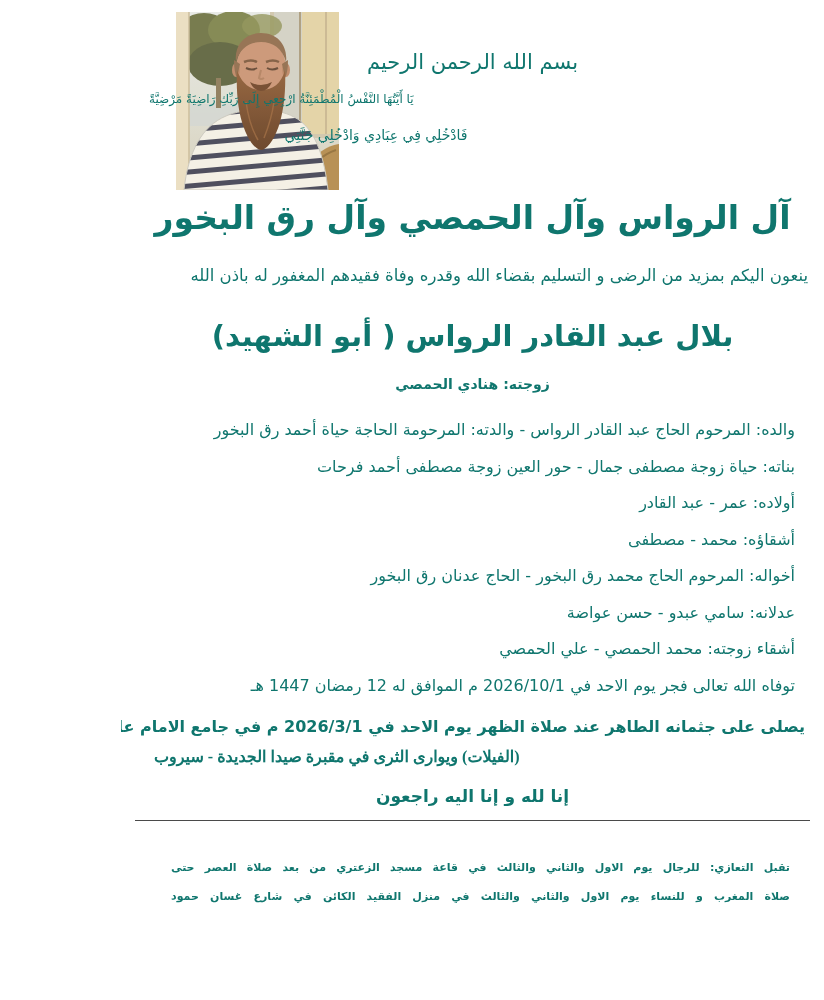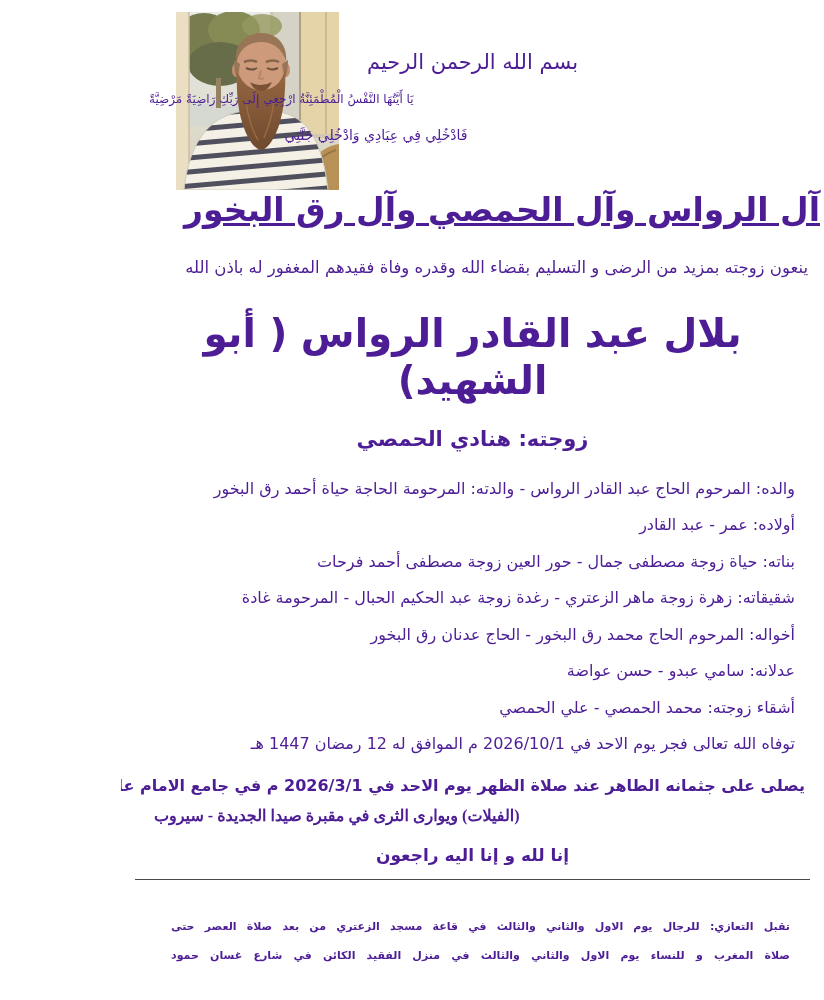--- a/index.html
+++ b/index.html
@@ -1,35 +1,35 @@
 <!DOCTYPE html>
 <html lang="ar" dir="rtl"><head>
 <meta charset="utf-8">
 <style>
   html,body{margin:0;padding:0;background:#ffffff;}
   .page{
     position:relative;
     width:703px;height:1000px;
     background:#ffffff;
     font-family:"DejaVu Sans", sans-serif;
-    color:#4c1d95;
+    color:#0f766e;
     overflow:hidden;
     direction:rtl;
   }
   
   .top-area{position:relative;height:185px;}
   .photo-frame{position:absolute;top:12px;left:55px;width:163px;height:178px;direction:ltr;}
   .basmala{position:absolute;top:50px;left:0;right:0;text-align:center;font-size:21px;}
   .verse-line1{position:absolute;top:92px;left:28px;right:228px;text-align:left;font-size:12px;}
   .verse-line2{position:absolute;top:127px;left:35px;right:228px;text-align:center;font-size:14px;}
   
-  .families-title{margin:4px;font-size:33px;font-weight:bold;line-height:1.25;text-decoration:underline;}
+  .families-title{margin:12px;text-align:center;font-size:33px;font-weight:bold;line-height:1.25;}
   .announcement{margin:28px 16px 0 16px;text-align:right;font-size:16.5px;font-weight:normal;}
-  .deceased-name{margin:34px 16px 0 16px;text-align:center;font-size:39px;font-weight:bold;line-height:1.2;}
-  .wife-line{margin:22px 16px 0 16px;text-align:center;font-size:21px;font-weight:bold;}
+  .deceased-name{margin:34px 16px 0 16px;text-align:center;font-size:29px;font-weight:bold;line-height:1.2;}
+  .wife-line{margin:22px 16px 0 16px;text-align:center;font-size:14px;font-weight:bold;}
   
   .relatives{margin:20px 29px 0 16px;}
   .rel-line{font-size:16px;font-weight:normal;text-align:right;line-height:36.5px;white-space:nowrap;}
   
   .funeral{margin:8px 19px 0 33px;font-size:16px;font-weight:bold;line-height:30px;}
   .condolences{margin:32px 34px 0 50px;font-size:11px;font-weight:bold;line-height:29px;}
   .line-stretch{text-align:justify;text-align-last:justify;white-space:nowrap;}
   .line-left{text-align:left;font-family:Liberation Serif, serif;}
   .istirja{margin:14px 16px 0 16px;text-align:center;font-size:17px;font-weight:bold;}
   .divider{margin:14px 14px 0 14px;border:none;border-top:1.6px solid #4a4a4a;height:0;}
@@ -95,31 +95,31 @@
       </svg>
     </div>
 
     <div class="basmala">بسم الله الرحمن الرحيم</div>
     <div class="verse-line1">يَا أَيَّتُهَا النَّفْسُ الْمُطْمَئِنَّةُ ارْجِعِي إِلَى رَبِّكِ رَاضِيَةً مَرْضِيَّةً</div>
     <div class="verse-line2">فَادْخُلِي فِي عِبَادِي وَادْخُلِي جَنَّتِي</div>
   </div>
 
   <h1 class="families-title">آل الرواس وآل الحمصي وآل رق البخور</h1>
 
-  <div class="announcement">ينعون زوجته بمزيد من الرضى و التسليم بقضاء الله وقدره وفاة فقيدهم المغفور له باذن الله</div>
+  <div class="announcement">ينعون اليكم بمزيد من الرضى و التسليم بقضاء الله وقدره وفاة فقيدهم المغفور له باذن الله</div>
 
   <h2 class="deceased-name">بلال عبد القادر الرواس ( أبو الشهيد)</h2>
 
   <div class="wife-line">زوجته: هنادي الحمصي</div>
 
   <div class="relatives">
     <div class="rel-line">والده: المرحوم الحاج عبد القادر الرواس - والدته: المرحومة الحاجة حياة أحمد رق البخور</div>
+    <div class="rel-line">بناته: حياة زوجة مصطفى جمال - حور العين زوجة مصطفى أحمد فرحات</div>
     <div class="rel-line">أولاده: عمر - عبد القادر</div>
-    <div class="rel-line">بناته: حياة زوجة مصطفى جمال - حور العين زوجة مصطفى أحمد فرحات</div>
-    <div class="rel-line">شقيقاته: زهرة زوجة ماهر الزعتري - رغدة زوجة عبد الحكيم الحبال - المرحومة غادة</div>
+    <div class="rel-line">أشقاؤه: محمد - مصطفى</div>
     <div class="rel-line">أخواله: المرحوم الحاج محمد رق البخور - الحاج عدنان رق البخور</div>
     <div class="rel-line">عدلانه: سامي عبدو - حسن عواضة</div>
     <div class="rel-line">أشقاء زوجته: محمد الحمصي - علي الحمصي</div>
     <div class="rel-line">توفاه الله تعالى فجر يوم الاحد في 2026/10/1 م الموافق له 12 رمضان 1447 هـ</div>
   </div>
 
   <div class="funeral">
     <div class="line-stretch">يصلى على جثمانه الطاهر عند صلاة الظهر يوم الاحد في 2026/3/1 م في جامع الامام علي</div>
     <div class="line-left">(الفيلات) ويوارى الثرى في مقبرة صيدا الجديدة - سيروب</div>
   </div>

